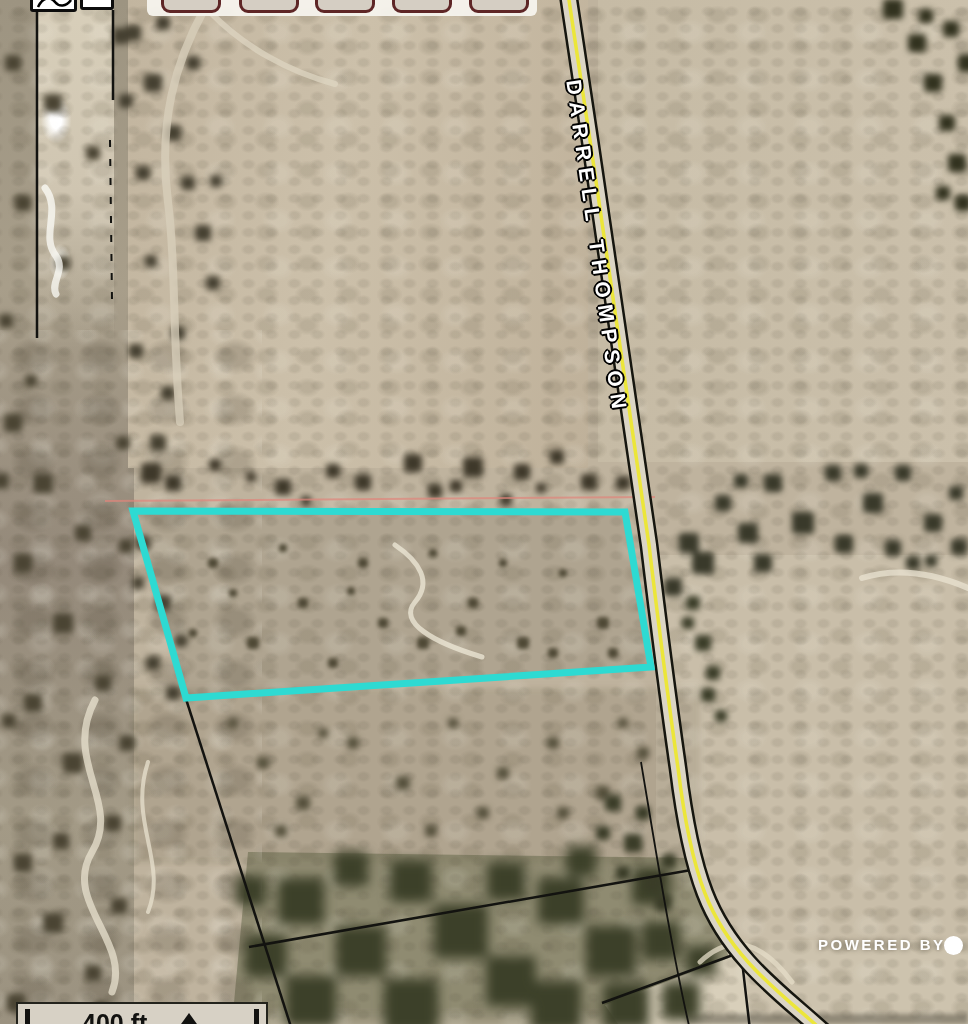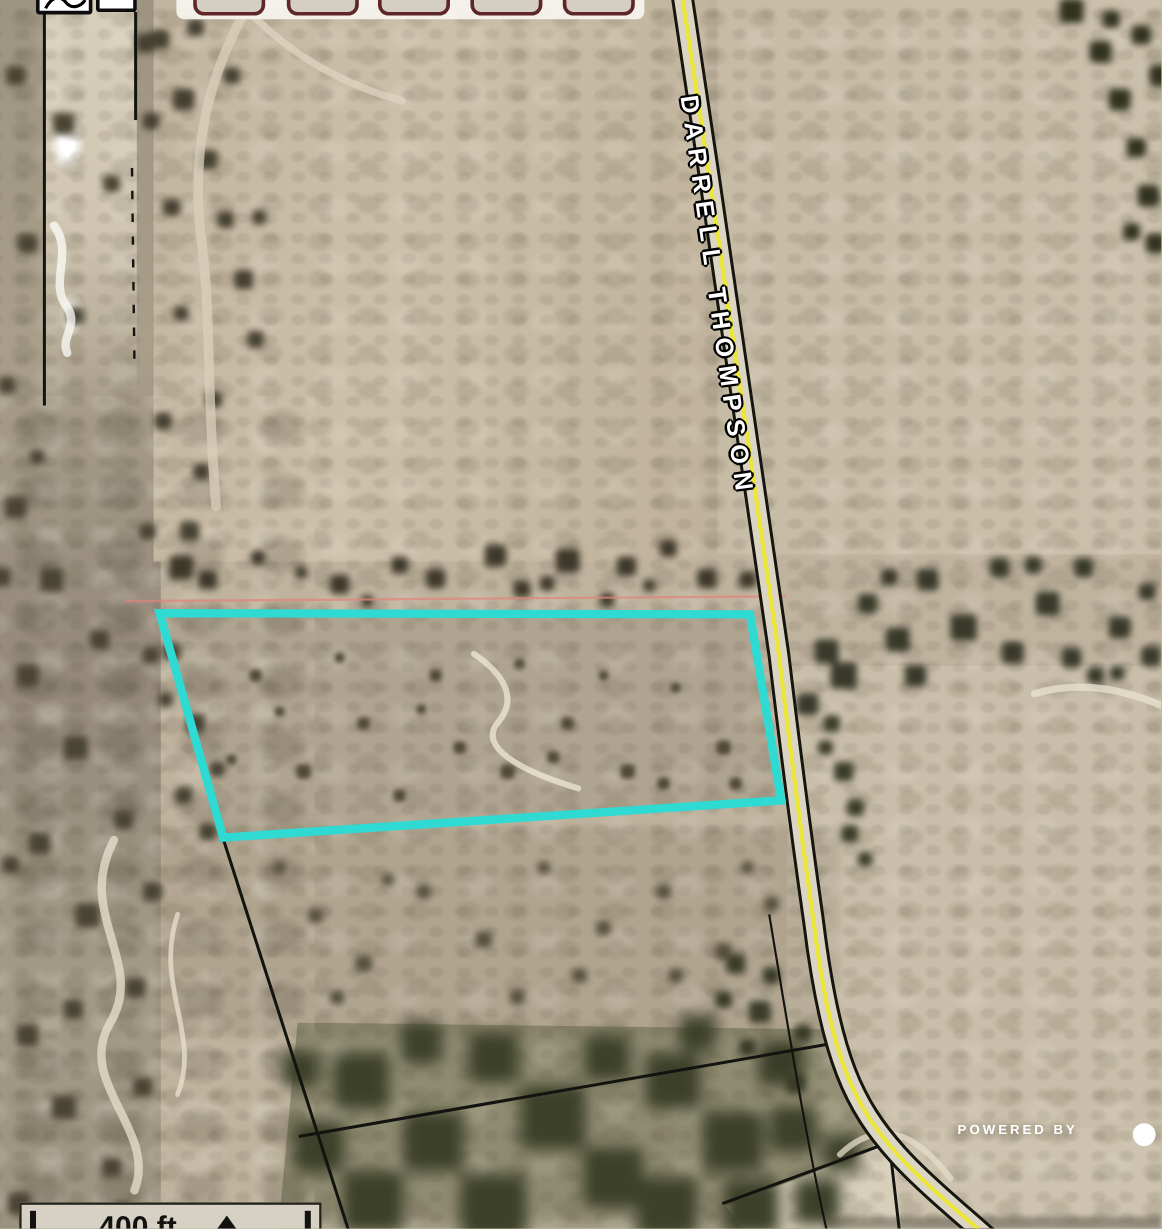--- a/index.html
+++ b/index.html
@@ -118,21 +118,21 @@
   .tick{position:absolute;top:5px;width:5px;height:26px;background:#121210;}
   #tickL{left:7px;} #tickR{right:7px;}
   #scaleText{position:absolute;left:64px;top:5px;color:#121210;font-size:25px;font-weight:bold;}
   #northArrow{position:absolute;left:158px;top:9px;width:0;height:0;
     border-left:13px solid transparent;border-right:13px solid transparent;
     border-bottom:18px solid #121210;}
 
   
   #esri{position:absolute;left:798px;top:936px;width:165px;z-index:9;color:#fff;
     text-shadow:0 0 5px rgba(60,55,42,.55);}
-  #poweredBy{font-size:11px;font-weight:bold;letter-spacing:2.5px;}
+  #poweredBy{font-size:15px;font-weight:bold;letter-spacing:2.5px;margin-left:20px;}
   #esriDot{position:absolute;right:0;top:0;width:19px;height:19px;border-radius:50%;background:#fff;}
   #esriBrand{font-size:66px;font-weight:bold;line-height:.92;letter-spacing:-2px;margin-left:-3px;}
 </style>
 </head>
 <body>
 
 <div class="stage">
 
   <div class="z" id="leftCol"></div>
   <div class="z" id="fieldUL"></div>

